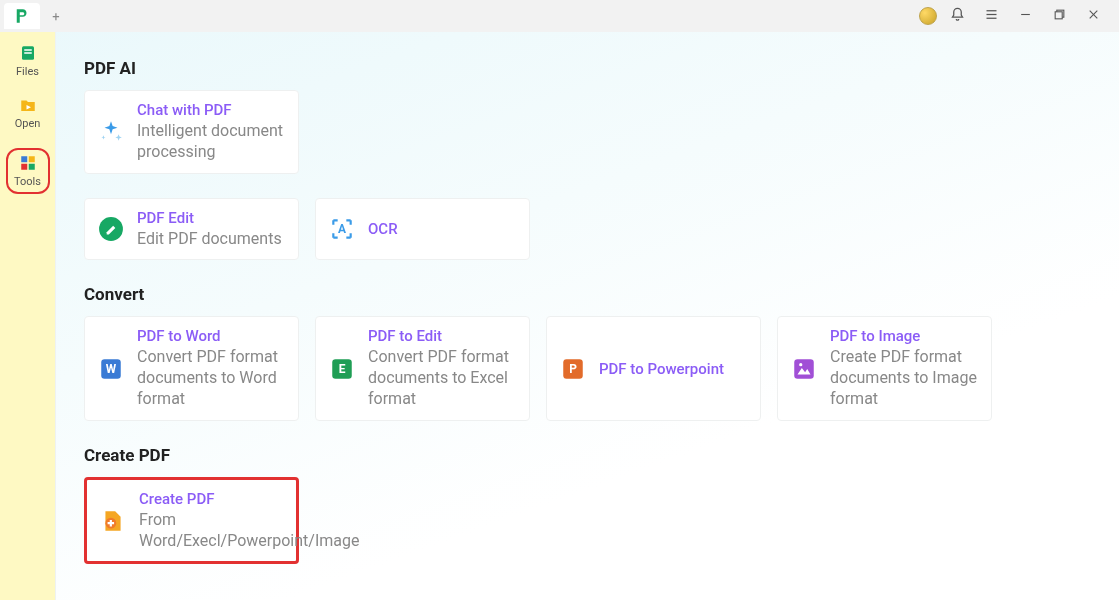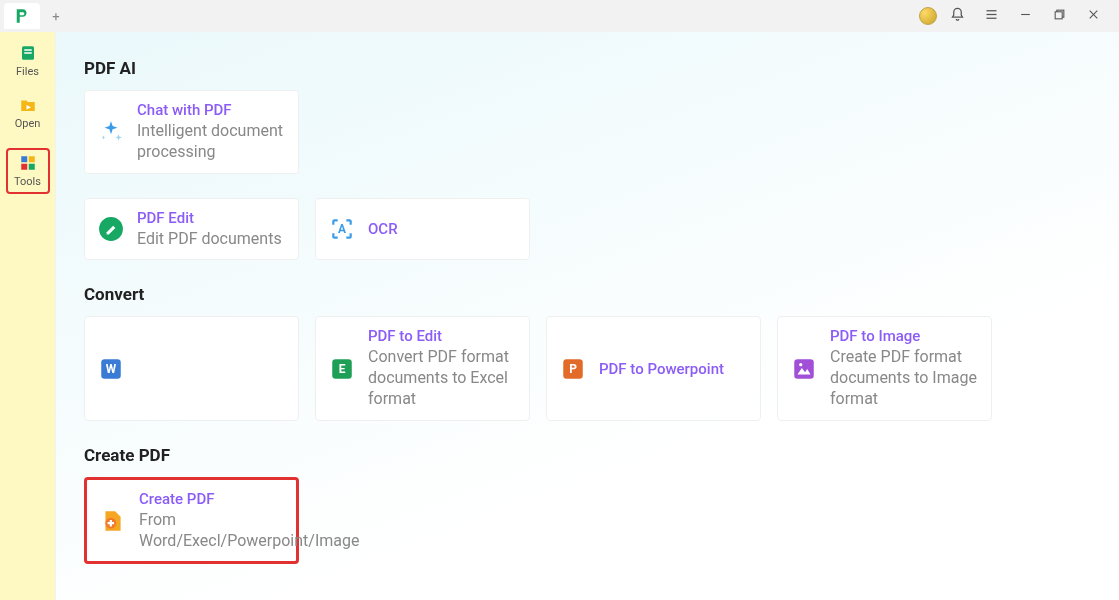--- a/index.html
+++ b/index.html
@@ -58,21 +58,21 @@
     gap:18px;
   }
   .side-item {
     display:flex; flex-direction:column; align-items:center;
     gap:3px; width:44px;
     cursor:pointer;
   }
   .side-item .lbl { font-size:11px; color:#555; }
   .side-item.active-border {
     border:2px solid #e23131;
-    border-radius:4px;
+    border-radius:12px;
     padding:4px 2px;
   }
   .icon-box {
     width:18px; height:18px;
     display:flex; align-items:center; justify-content:center;
   }
   .content {
     flex:1;
     padding: 20px 28px;
     overflow:auto;
@@ -255,20 +255,24 @@
     <div class="section">
       <div class="section-title">Convert</div>
       <div class="card-row">
         <div class="card">
           <span class="cicon">
             <svg width="26" height="26" viewBox="0 0 24 24">
                 <rect x="3" y="3" width="18" height="18" rx="3" fill="#3a7bd5"></rect>
                 <text x="12" y="16" font-size="11" font-weight="bold" text-anchor="middle" fill="#fff">W</text>
               </svg>
           </span>
+          <div class="txt">
+            <div class="title">PDF to Word</div>
+            <div class="desc">Convert PDF format documents to Word format</div>
+          </div>
         </div>
         <div class="card">
           <span class="cicon">
             <svg width="26" height="26" viewBox="0 0 24 24">
                 <rect x="3" y="3" width="18" height="18" rx="3" fill="#1f9e55"></rect>
                 <text x="12" y="16" font-size="11" font-weight="bold" text-anchor="middle" fill="#fff">E</text>
               </svg>
           </span>
           <div class="txt">
             <div class="title">PDF to Edit</div>

